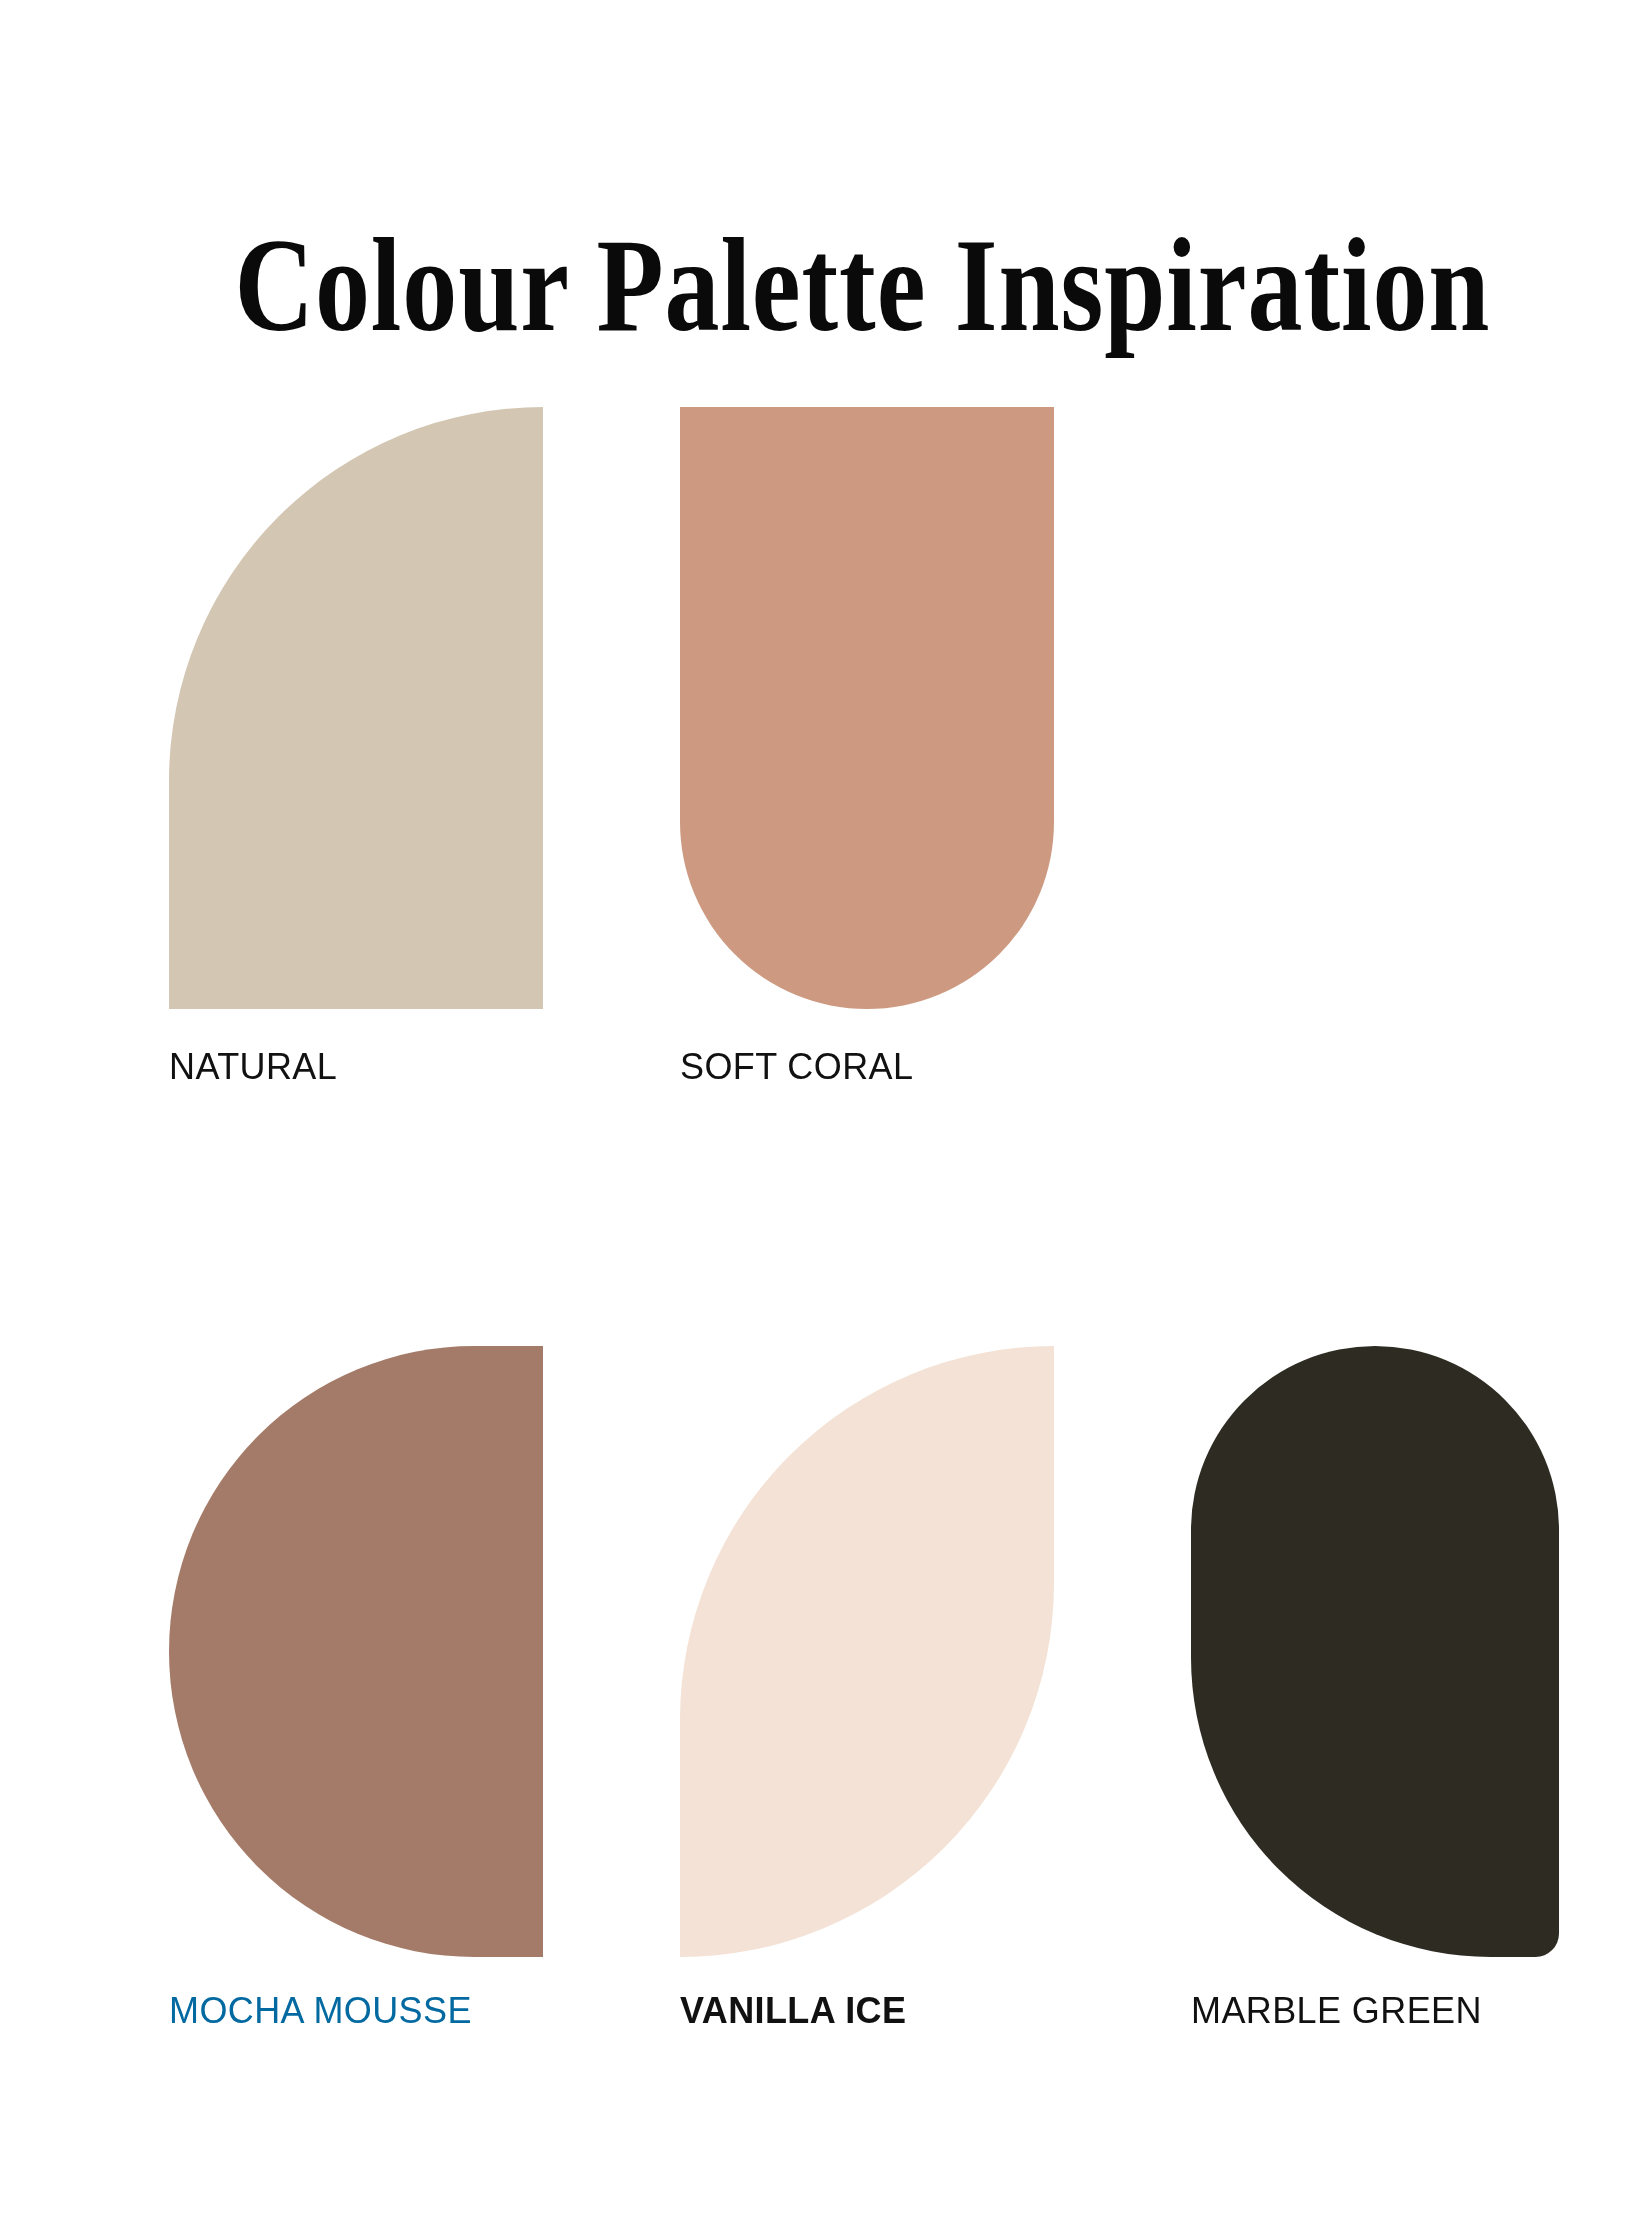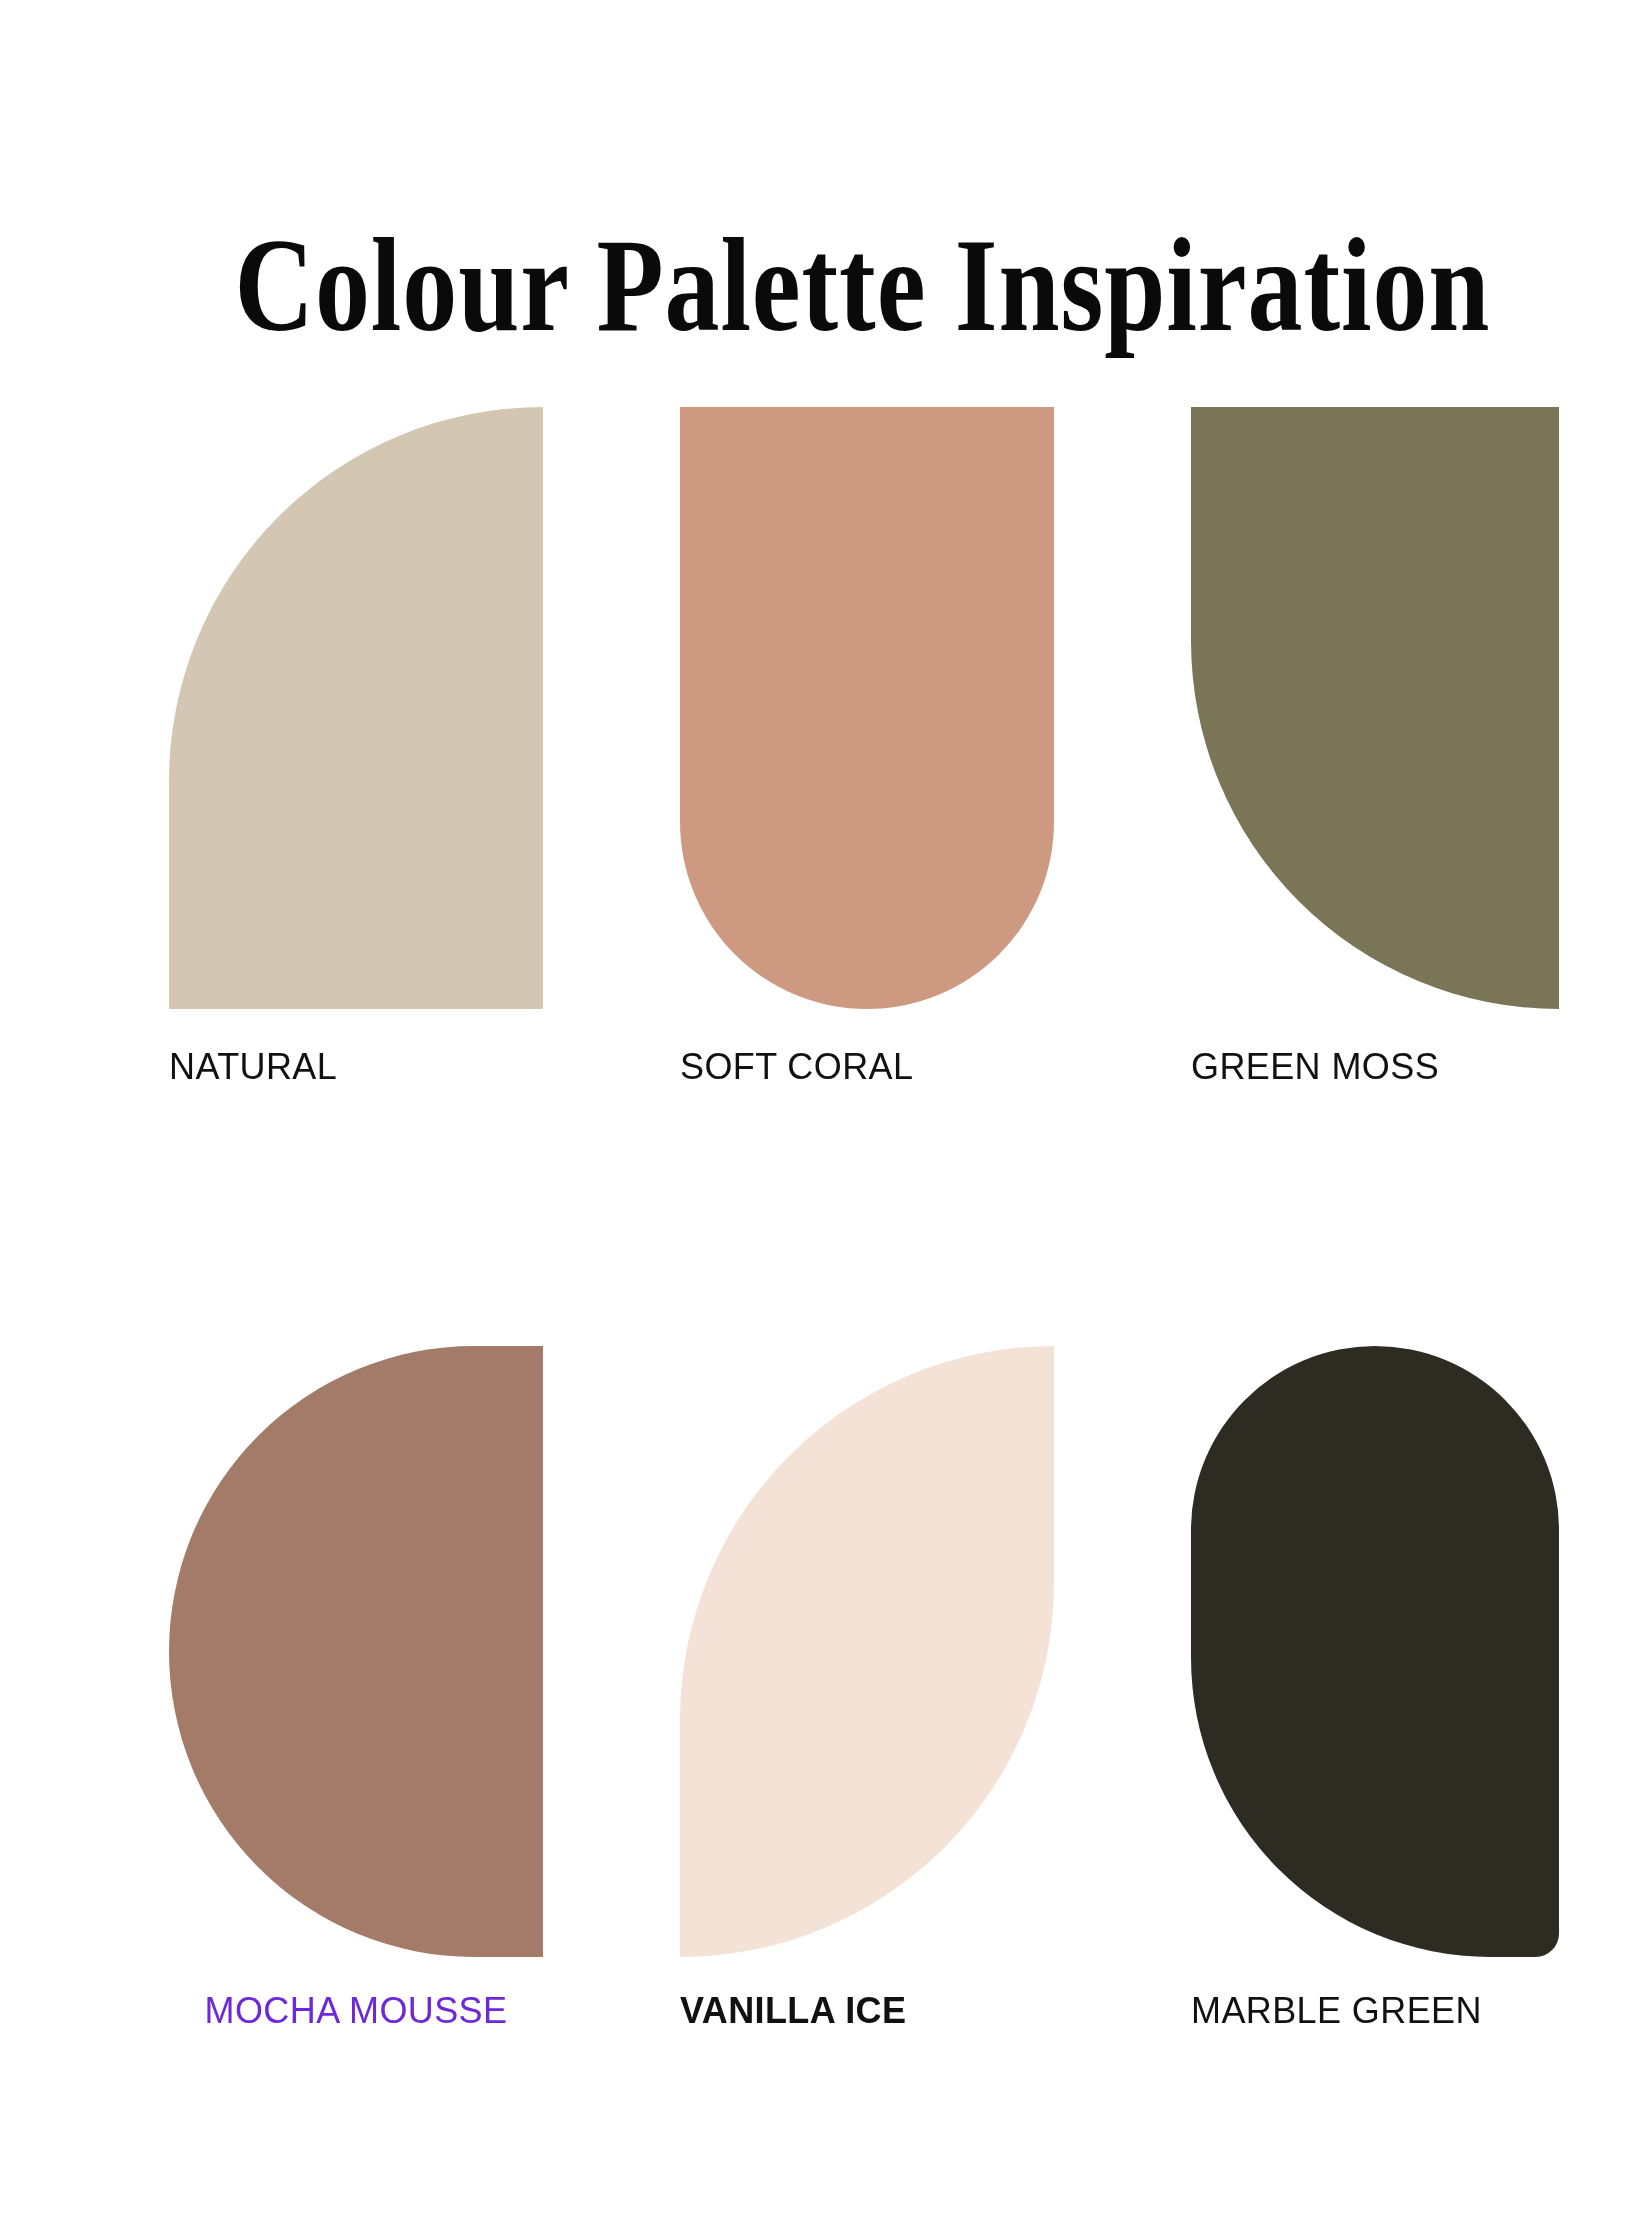--- a/index.html
+++ b/index.html
@@ -103,28 +103,24 @@
     <div class="swatch-cell c1 row-1">
       <div class="swatch-shape shape-natural" style="background-color: rgb(211, 198, 178);"></div>
       <div class="swatch-label" style="color: rgb(17, 17, 17);">NATURAL</div>
     </div>
 
     <div class="swatch-cell c2 row-1">
       <div class="swatch-shape shape-soft-coral" style="background-color: rgb(205, 154, 129);"></div>
       <div class="swatch-label" style="color: rgb(17, 17, 17);">SOFT CORAL</div>
     </div>
 
-    <div class="swatch-cell c3 row-1">
-      <div class="swatch-shape shape-green-moss" style="background-color: rgb(122, 117, 86);"></div>
-      <div class="swatch-label" style="color: rgb(17, 17, 17);">GREEN MOSS</div>
-    </div>
 
     <div class="swatch-cell c1 row-2">
       <div class="swatch-shape shape-mocha-mousse" style="background-color: rgb(164, 123, 104);"></div>
-      <div class="swatch-label" style="color: #6d28d9; text-align: center;">MOCHA MOUSSE</div>
+      <div class="swatch-label" style="color: #0369a1;">MOCHA MOUSSE</div>
     </div>
 
     <div class="swatch-cell c2 row-2">
       <div class="swatch-shape shape-vanilla-ice" style="background-color: rgb(243, 226, 213);"></div>
       <div class="swatch-label" style="color: rgb(17, 17, 17); font-weight: bold;">VANILLA ICE</div>
     </div>
 
     <div class="swatch-cell c3 row-2">
       <div class="swatch-shape shape-marble-black" style="background-color: rgb(45, 43, 34);"></div>
       <div class="swatch-label" style="color: rgb(17, 17, 17);">MARBLE GREEN</div>

